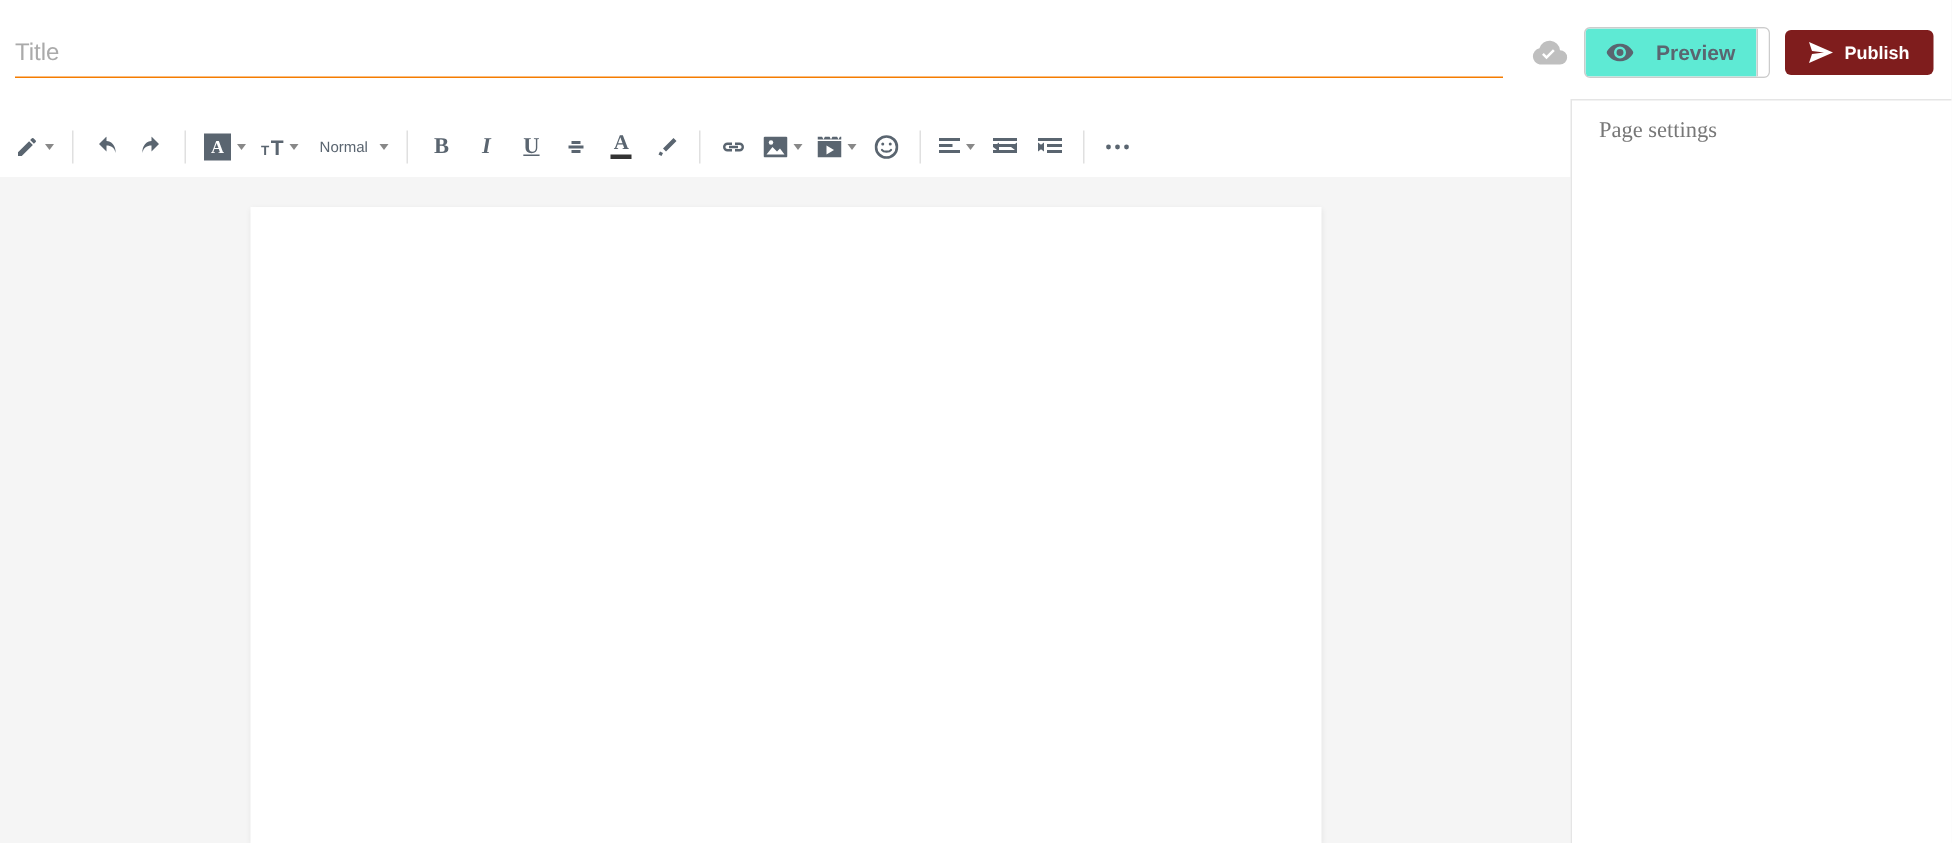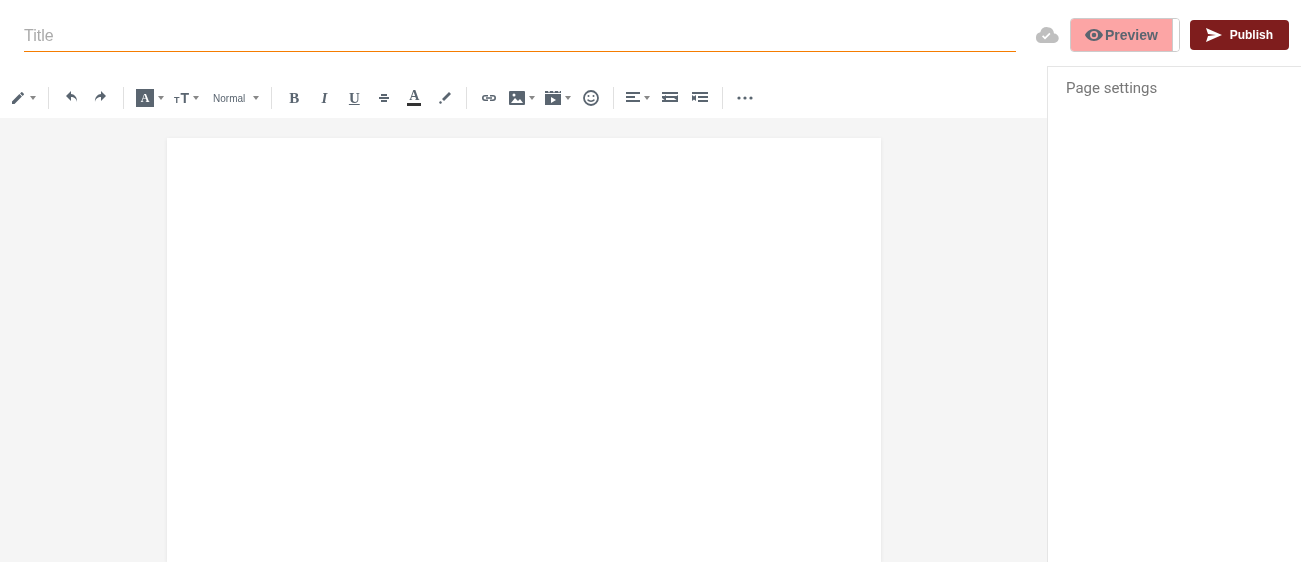--- a/index.html
+++ b/index.html
@@ -49,23 +49,23 @@
   .preview-group {
     display: flex;
     border: 1px solid #ccc;
     border-radius: 4px;
     overflow: hidden;
     background: #fff;
   }
   .preview-btn {
     display: flex;
     align-items: center;
-    gap: 2px;
+    gap: 15px;
     padding: 8px 14px;
-    background: #fca5a5;
+    background: #5eead4;
     border: none;
     font-size: 14px;
     font-weight: 600;
     color: #5a6570;
     cursor: pointer;
   }
   .preview-caret {
     border-left: 1px solid #ccc;
     padding: 8px 10px;
     background: #fff;
@@ -143,20 +143,21 @@
     width: 714px;
     background: #fff;
     height: 100%;
     box-shadow: 0 1px 4px rgba(0,0,0,0.08);
   }
   .settings-title {
     font-size: 15px;
     color: #777;
     padding: 12px 18px 12px 18px;
     border-top: 1px solid #e5e5e5;
+    font-family: Liberation Serif, serif;
   }
   .options-row {
     display: flex;
     align-items: center;
     gap: 12px;
     padding: 10px 18px;
     cursor: pointer;
     color: #555;
   }
   .options-row .chev {
@@ -185,21 +186,21 @@
 <div class="app">
   <div class="main-column">
 
     
   </div>
 </div>
 
 <div style="position:absolute; top:0; left:0; width:1301px; height:562px;">
 
   <div class="header-row" style="position:absolute; top:0; left:0; width:1301px;">
-    <input class="title-input" type="text" style="flex: 0 0 992px; margin-left: 16px;" placeholder="Title">
+    <input class="title-input" type="text" style="flex: 0 0 992px; margin-left: 2px;" placeholder="Title">
     <span class="cloud-status">
       <svg width="26" height="18" viewBox="0 0 26 18">
           <path fill="#bfbfbf" d="M20 7.5a7 7 0 0 0-13.7-1.3A5.5 5.5 0 0 0 6.5 17H20a4.75 4.75 0 0 0 0-9.5z"></path>
           <path fill="#fff" d="M11 13.5l-3-3 1.2-1.2L11 11.1l4.3-4.3 1.2 1.2z"></path>
         </svg>
     </span>
     <div class="preview-group">
       <button class="preview-btn">
         <span>
           <svg width="18" height="12" viewBox="0 0 18 12">

